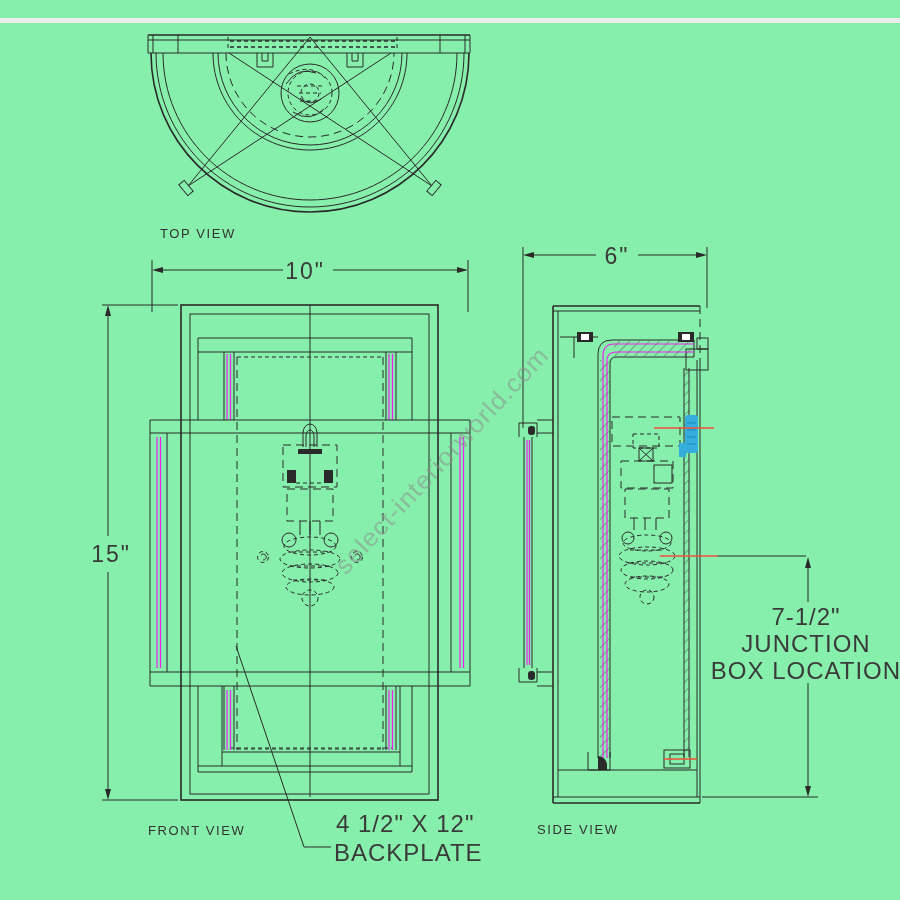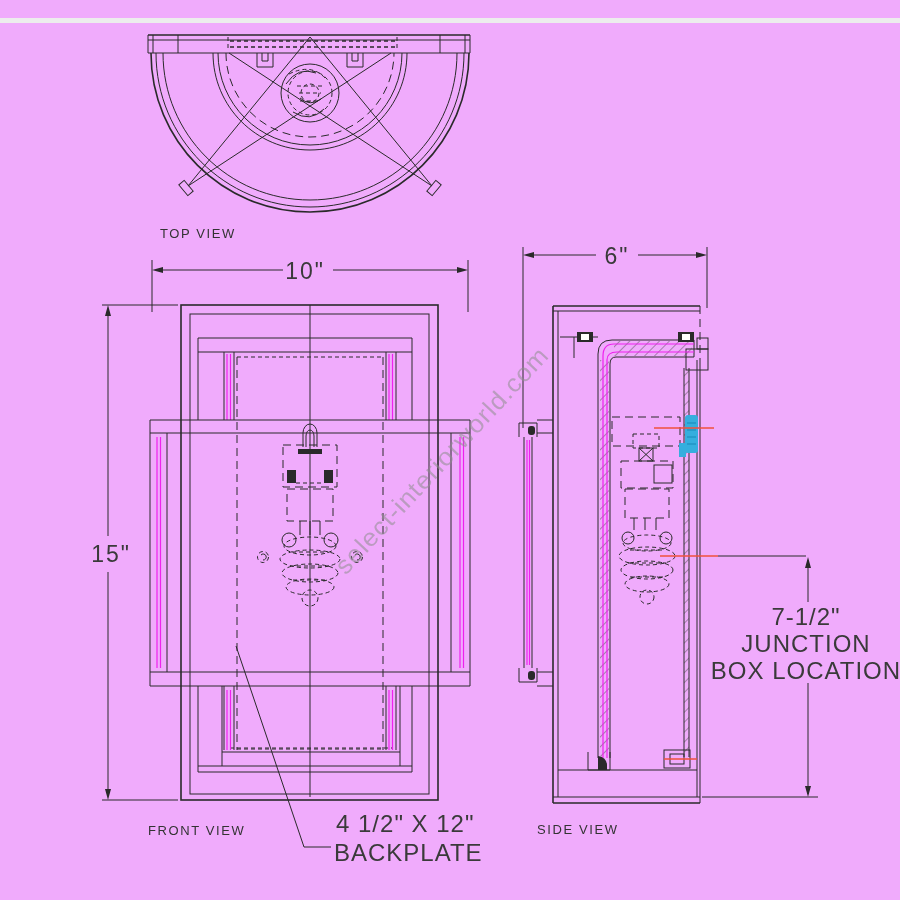--- a/index.html
+++ b/index.html
@@ -1,16 +1,16 @@
 <!DOCTYPE html>
 <html style="--line: #2a2a2a; --glass: #ee22ee; --hardware: #35aede; --leader: #f0503c; --watermark: #8f8f8f;"><head>
 <meta charset="utf-8">
 <style>
   html,body{margin:0;padding:0;background:#fff;}
-  .canvas{position:relative;width:900px;height:900px;background:#f0abfc;overflow:hidden;}
+  .canvas{position:relative;width:900px;height:900px;background:#86efac;overflow:hidden;}
   svg{display:block;}
   .k{stroke:var(--line,#2a2a2a);fill:none;stroke-width:1;}
   .k2{stroke:var(--line,#2a2a2a);fill:none;stroke-width:1.6;}
   .kf{fill:var(--line,#2a2a2a);stroke:none;}
   .m{stroke:var(--glass,#ee22ee);fill:none;stroke-width:1.2;}
   .d{stroke-dasharray:8 5;}
   .d2{stroke-dasharray:4 3;}
   .r{stroke:var(--leader,#f0503c);fill:none;stroke-width:1.6;}
   .cy{fill:var(--hardware,#35aede);stroke:none;}
   text{font-family:"Liberation Sans",sans-serif;fill:#3a3a3a;}

